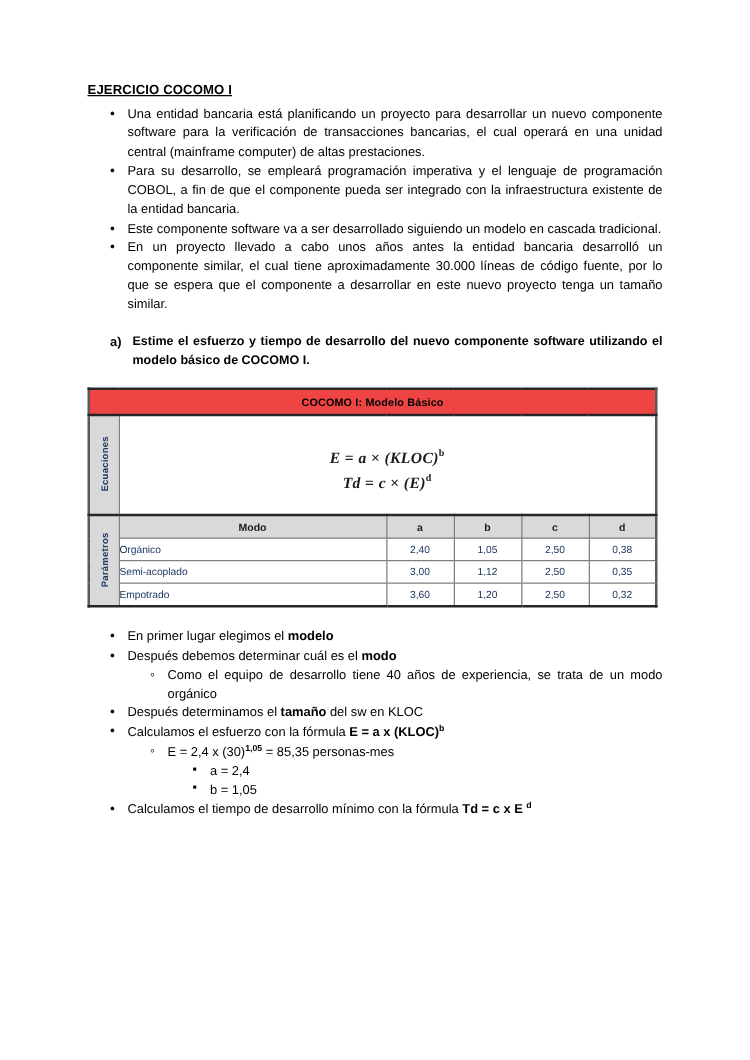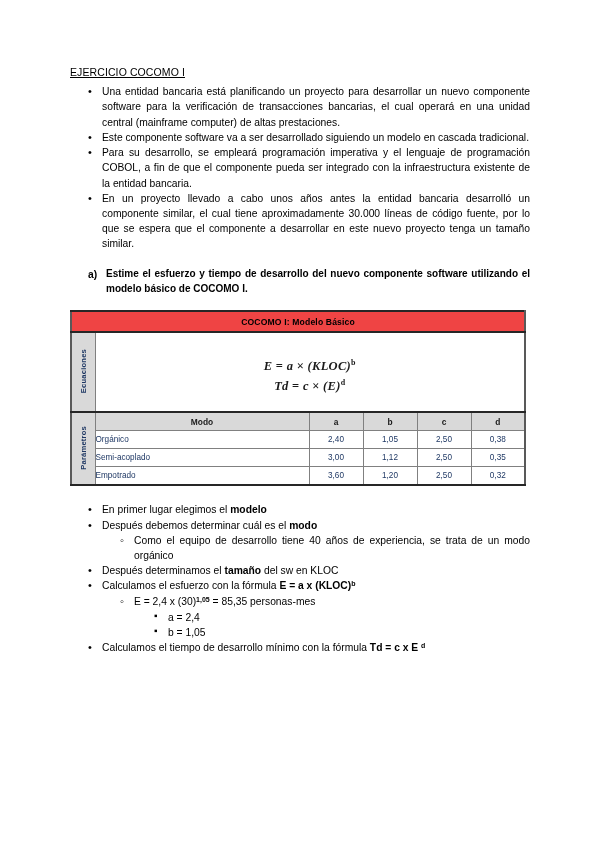--- a/index.html
+++ b/index.html
@@ -25,21 +25,21 @@
   .content {
     position: absolute;
     left: 70px;
     top: 66px;
     width: 460px;
   }
 
   
   .doc-title {
     font-size: 10.5px;
-    font-weight: normal;
+    font-weight: bold;
     text-decoration: underline;
     letter-spacing: 0.1px;
     margin: 0 0 5px 0;
     line-height: 1.25;
   }
 
   
   ul.lvl1 {
     margin: 0;
     padding: 0 0 0 32px;
@@ -222,22 +222,22 @@
 </head>
 <body>
 
 <div class="page">
   <div class="content">
 
     <div class="doc-title">EJERCICIO COCOMO I</div>
 
     <ul class="lvl1">
       <li>Una entidad bancaria está planificando un proyecto para desarrollar un nuevo componente software para la verificación de transacciones bancarias, el cual operará en una unidad central (mainframe computer) de altas prestaciones.</li>
+      <li>Para su desarrollo, se empleará programación imperativa y el lenguaje de programación COBOL, a fin de que el componente pueda ser integrado con la infraestructura existente de la entidad bancaria.</li>
       <li>Este componente software va a ser desarrollado siguiendo un modelo en cascada tradicional.</li>
-      <li>Para su desarrollo, se empleará programación imperativa y el lenguaje de programación COBOL, a fin de que el componente pueda ser integrado con la infraestructura existente de la entidad bancaria.</li>
       <li>En un proyecto llevado a cabo unos años antes la entidad bancaria desarrolló un componente similar, el cual tiene aproximadamente 30.000 líneas de código fuente, por lo que se espera que el componente a desarrollar en este nuevo proyecto tenga un tamaño similar.</li>
     </ul>
 
     <div class="sect-a">
       <div class="marker">a)</div>
       <div class="body">Estime el esfuerzo y tiempo de desarrollo del nuevo componente software utilizando el modelo básico de COCOMO I.</div>
     </div>
 
     <div class="tbl-wrap">
       <table class="cocomo">

